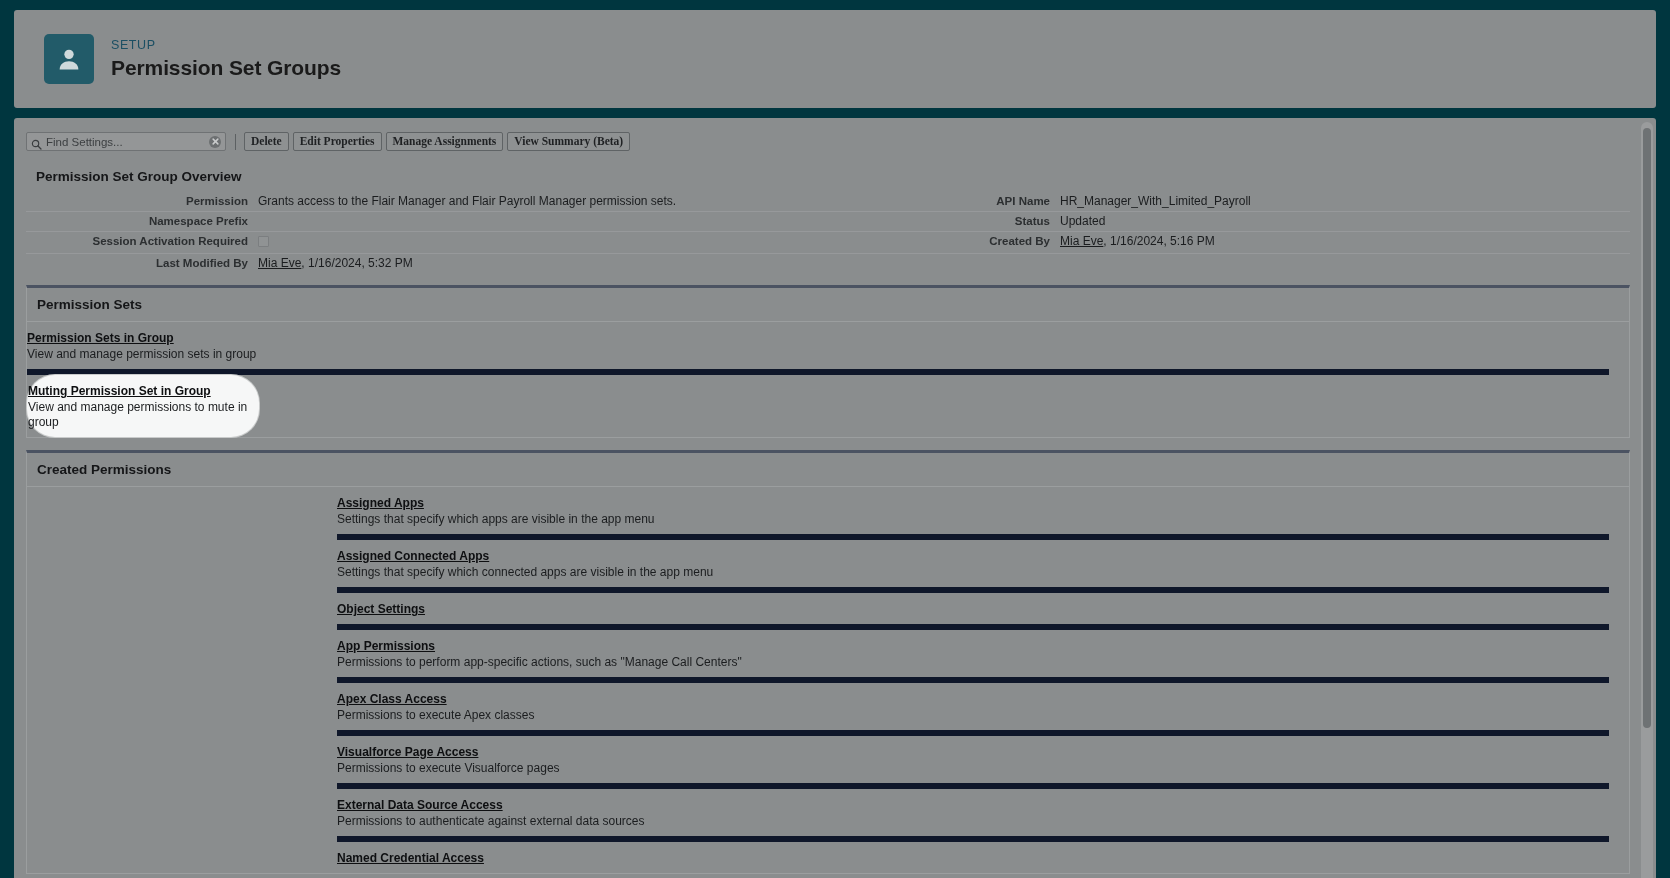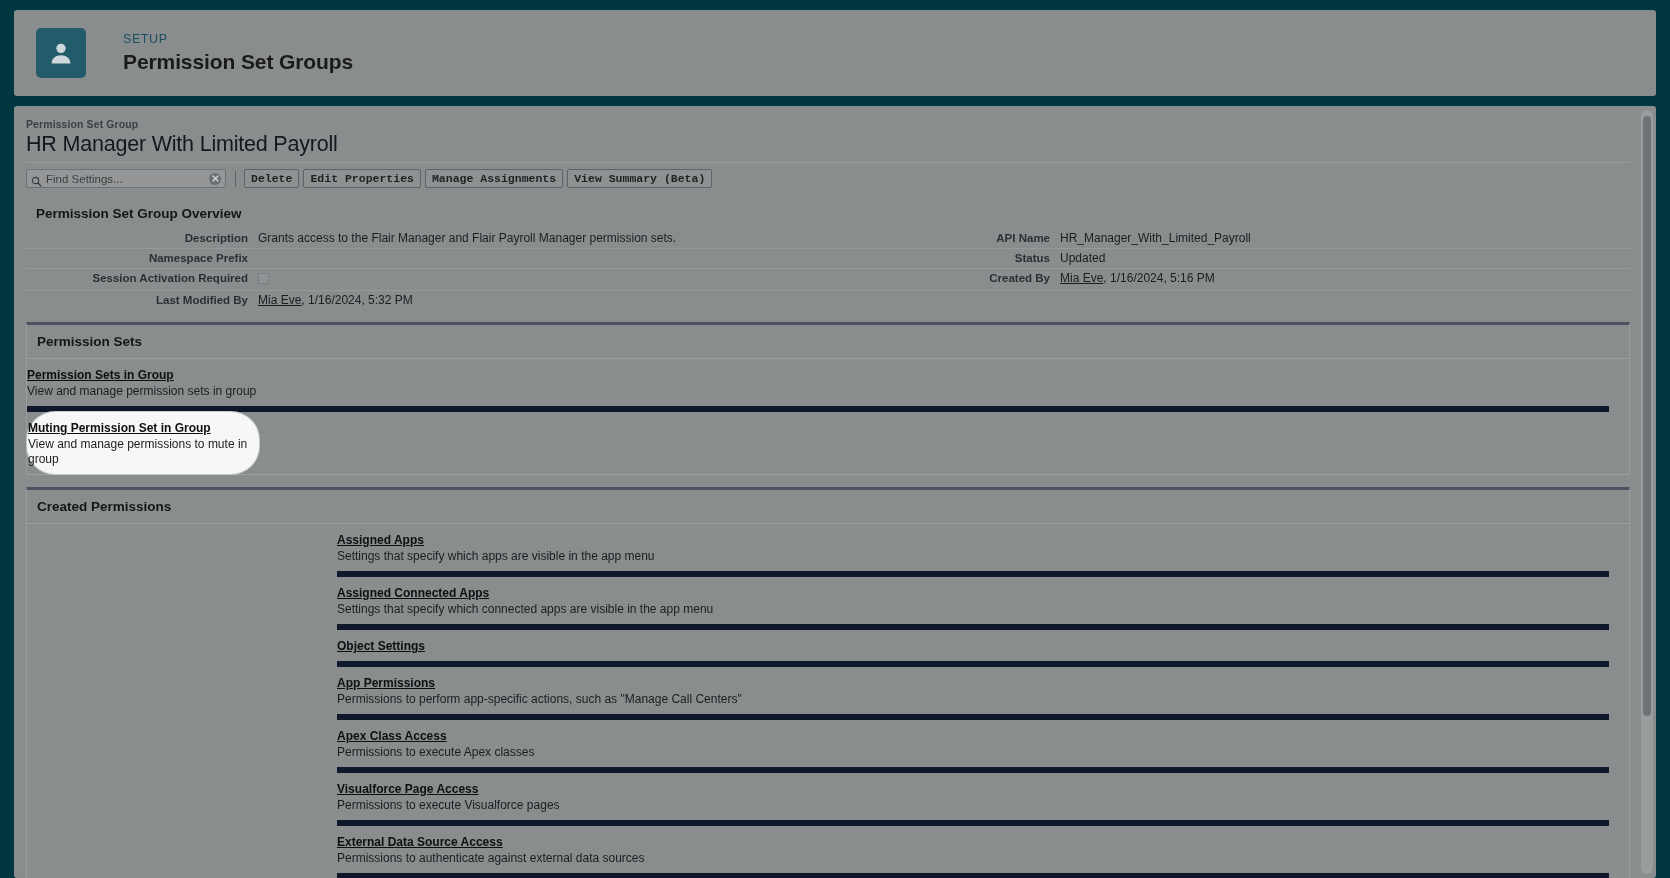--- a/index.html
+++ b/index.html
@@ -17,28 +17,27 @@
   .page {
     position: relative;
     width: 1670px; height: 878px;
     background: #00363f;
     padding: 10px 14px 0 14px;
   }
 
   
   .setup-header {
     position: relative;
-    height: 86px;
+    height: 98px;
     background: #8a8d8e;
     border-radius: 3px;
     display: flex;
     align-items: center;
-    padding-left: 22px;
+    padding-left: 30px;
     overflow: hidden;
-    gap: 20px;
   }
   .setup-icon {
     width: 50px; height: 50px;
     background: #225b69;
     border-radius: 5px;
     display: flex; align-items: center; justify-content: center;
     flex: 0 0 auto;
   }
   .setup-icon svg { display:block; }
   .setup-titles { margin-left: 17px; line-height: 1.1; }
@@ -130,21 +129,21 @@
     width: 1px; height: 16px;
     background: #5c6062;
     margin: 0 8px 0 9px;
   }
   .btn {
     height: 19px;
     background: #8e9192;
     border: 1px solid #5f6365;
     border-radius: 2px;
     color: #1f2123;
-    font-family: Liberation Mono, monospace;
+    font-family: Liberation Serif, serif;
     font-size: 11.5px;
     font-weight: bold;
     padding: 0 6px;
     margin-right: 4px;
     line-height: 17px;
     cursor: pointer;
     white-space: nowrap;
   }
 
   
@@ -301,25 +300,20 @@
     </div>
     <div class="setup-titles">
       <div class="setup-eyebrow">SETUP</div>
       <div class="setup-title">Permission Set Groups</div>
     </div>
   </div>
 
   <div class="card">
     <div class="card-scroll">
 
-      <div class="rec-head">
-        <div class="rec-eyebrow">Permission Set Group</div>
-        <div class="rec-title">HR Manager With Limited Payroll</div>
-        <div class="rec-rule"></div>
-      </div>
 
       <div class="toolbar">
         <div class="search-wrap">
           <span class="search-ic">
             <svg width="11" height="11" viewBox="0 0 16 16">
               <circle cx="6.6" cy="6.6" r="4.6" fill="none" stroke="#3a3d3f" stroke-width="1.7"></circle>
               <line x1="10.2" y1="10.2" x2="14.5" y2="14.5" stroke="#3a3d3f" stroke-width="1.9" stroke-linecap="round"></line>
             </svg>
           </span>
           <input class="search-input" type="text" placeholder="Find Settings..." style="">
@@ -336,21 +330,21 @@
         <button class="btn">Manage Assignments</button>
         <button class="btn">View Summary (Beta)</button>
       </div>
 
       <div class="section">
         <div class="sec-title-plain">Permission Set Group Overview</div>
 
         <div class="field-grid">
 
           <div class="frow">
-            <div class="flabel">Description</div>
+            <div class="flabel">Permission</div>
             <div class="fvalue">Grants access to the Flair Manager and Flair Payroll Manager permission sets.</div>
           </div>
           <div class="frow">
             <div class="flabel">API Name</div>
             <div class="fvalue">HR_Manager_With_Limited_Payroll</div>
           </div>
 
           <div class="frow">
             <div class="flabel">Namespace Prefix</div>
             <div class="fvalue"></div>

